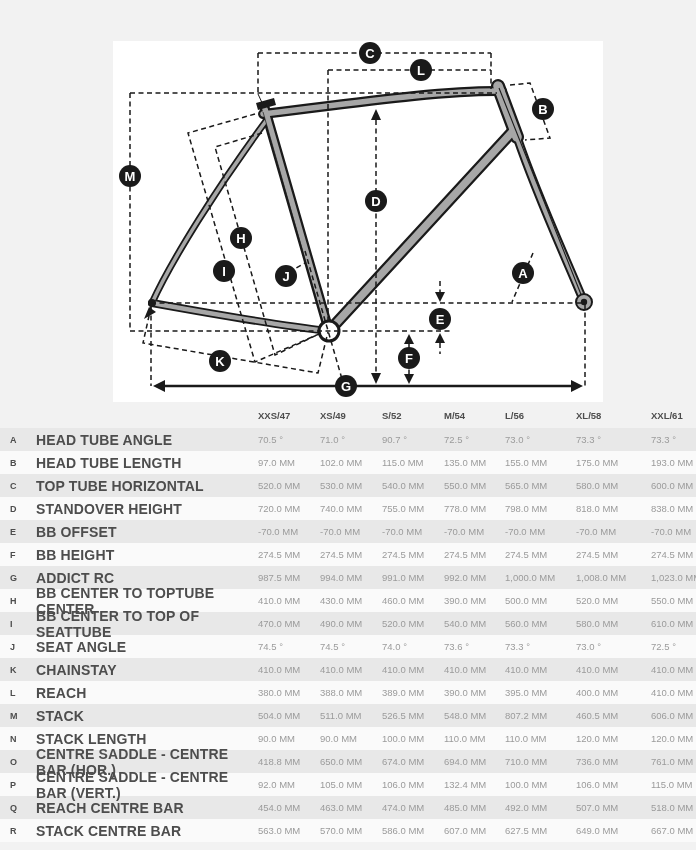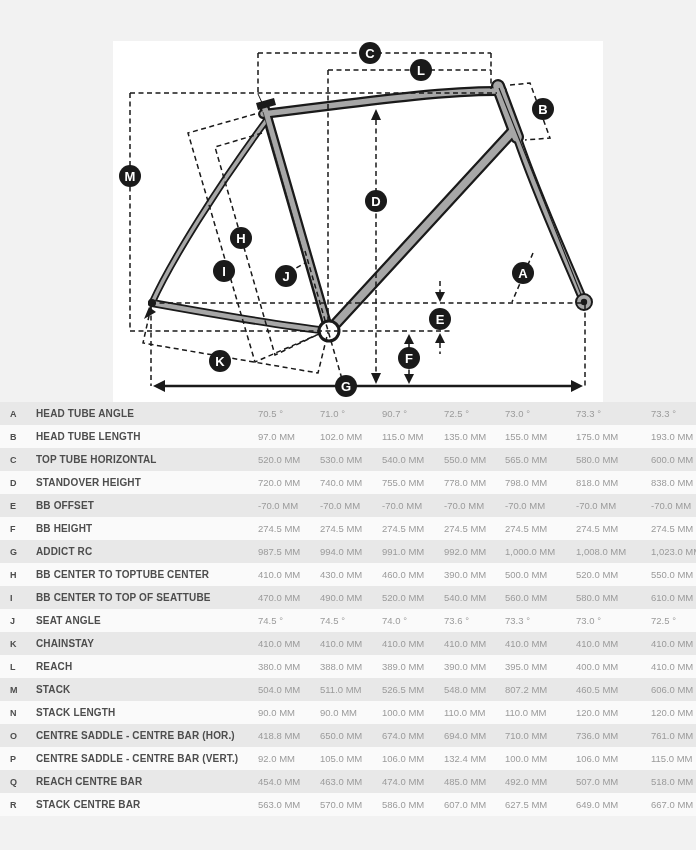--- a/index.html
+++ b/index.html
@@ -17,21 +17,21 @@
 
   
   .table-area{position:absolute;left:0;top:402px;width:696px;}
   .trow{display:flex;align-items:center;height:23px;}
   .thead{display:flex;align-items:center;height:26px;background:#f2f2f2;}
   .trow.alt{background:#e8e8e8;}
   .trow.plain{background:#fafafa;}
   .c-letter{width:26px;padding-left:10px;flex:none;
     font-size:9px;font-weight:bold;color:#4d4d4d;}
   .c-label{width:222px;flex:none;
-    font-size:10px;font-weight:bold;color:#4d4d4d;letter-spacing:.15px;}
+    font-size:14px;font-weight:bold;color:#4d4d4d;letter-spacing:.15px;}
   .cv{flex:none;font-size:9.5px;color:#9b9b9b;white-space:nowrap;}
   .ch{flex:none;font-size:9.5px;font-weight:bold;color:#4d4d4d;white-space:nowrap;}
   .c0{width:62px;} .c1{width:62px;} .c2{width:62px;} .c3{width:61px;}
   .c4{width:71px;} .c5{width:67px;} .c6{flex:1;padding-left:8px;}
   .sp-letter{width:36px;flex:none;}
   .sp-label{width:222px;flex:none;}
 </style>
 </head>
 <body>
 
@@ -160,20 +160,31 @@
         </g>
     <g>
           <circle cx="233" cy="345" r="11" fill="#1a1a1a"></circle>
           <text x="233" y="349.5" fill="#fff">G</text>
         </g>
   </g>
 </svg>
 </div>
 
 <div class="table-area">
+  <div class="thead">
+    <div class="sp-letter"></div>
+    <div class="sp-label"></div>
+    <div class="ch c0">XXS/47</div>
+    <div class="ch c1">XS/49</div>
+    <div class="ch c2">S/52</div>
+    <div class="ch c3">M/54</div>
+    <div class="ch c4">L/56</div>
+    <div class="ch c5">XL/58</div>
+    <div class="ch c6">XXL/61</div>
+  </div>
   <div id="rows">
       <div class="trow alt">
         <div class="c-letter">A</div>
         <div class="c-label">HEAD TUBE ANGLE</div>
         <div class="cv c0">70.5 °</div>
         <div class="cv c1">71.0 °</div>
         <div class="cv c2">90.7 °</div>
         <div class="cv c3">72.5 °</div>
         <div class="cv c4">73.0 °</div>
         <div class="cv c5">73.3 °</div>

